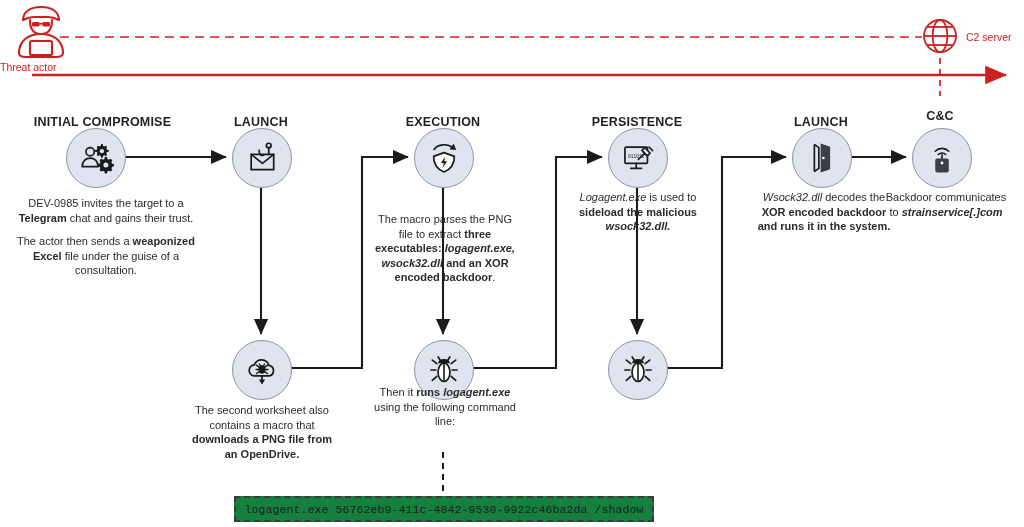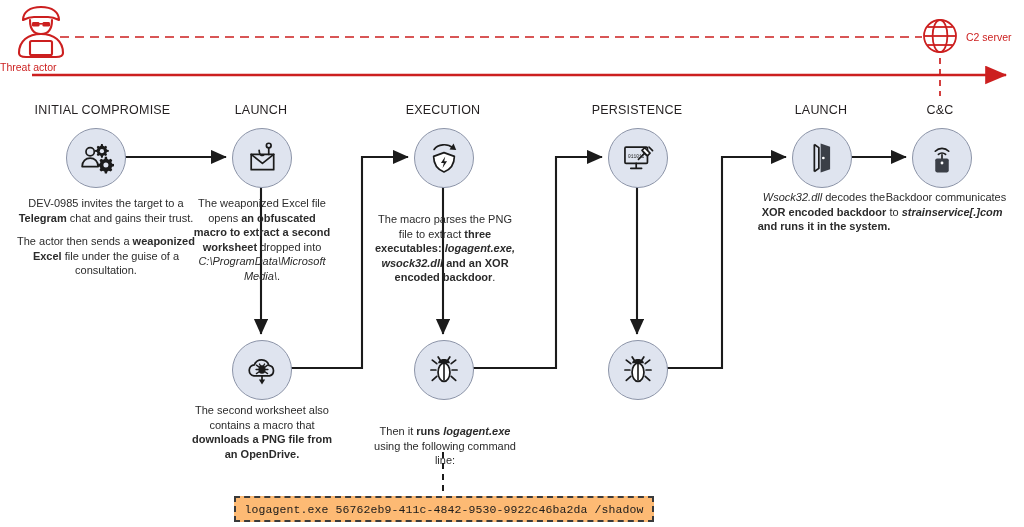--- a/index.html
+++ b/index.html
@@ -4,22 +4,22 @@
 <style>
   html,body{margin:0;padding:0;background:#ffffff;}
   body{
     width:1024px;height:527px;position:relative;overflow:hidden;
     font-family:"Liberation Sans","DejaVu Sans",sans-serif;
     color:#231f20;
   }
   #canvas{position:absolute;inset:0;}
   svg.layer{position:absolute;left:0;top:0;width:1024px;height:527px;pointer-events:none;}
   .stage-title{
-    position:absolute;text-align:center;font-weight:normal;font-size:12.5px;
-    letter-spacing:.2px;color:#231f20;
+    position:absolute;text-align:center;font-weight:bold;font-size:12.5px;
+    letter-spacing:.2px;color:#231f20;margin-top:12px;
   }
   .node{
     position:absolute;width:58px;height:58px;border-radius:50%;
     background:#dfe4ef;border:1.4px solid #8c94a8;
     display:flex;align-items:center;justify-content:center;
   }
   .node svg{width:36px;height:36px;display:block;}
   .desc{
     position:absolute;text-align:center;font-size:11px;line-height:1.32;
     color:#2b2b2b;
@@ -29,21 +29,21 @@
   .desc .bi{font-weight:bold;font-style:italic;}
   .desc p{margin:0 0 9px 0;}
   .desc p:last-child{margin-bottom:0;}
   .threat-label{
     position:absolute;color:#cc1f1f;font-size:10.5px;white-space:nowrap;
   }
   .c2-label{
     position:absolute;color:#cc1f1f;font-size:10.5px;white-space:nowrap;
   }
   .cmdbox{
-    position:absolute;border:2px dashed #3a3a3a;background:#fdba74;
+    position:absolute;border:2px dashed #3a3a3a;background:#15803d;
     font-family:"Liberation Mono","DejaVu Sans Mono",monospace;
     font-size:11.5px;letter-spacing:.1px;color:#1b1b1b;
     display:flex;align-items:center;justify-content:center;
     padding:3px 14px;box-sizing:border-box;white-space:nowrap;
   }
 </style>
 </head>
 <body>
 
 <div id="canvas">
@@ -120,21 +120,21 @@
       </g>
     </svg>
   </div>
   <div class="c2-label" style="left:966px;top:31px;">C2 server</div>
 
   <div class="stage-title" style="left:10px;top:103px;width:185px;">INITIAL COMPROMISE</div>
   <div class="stage-title" style="left:196px;top:103px;width:130px;">LAUNCH</div>
   <div class="stage-title" style="left:378px;top:103px;width:130px;">EXECUTION</div>
   <div class="stage-title" style="left:570px;top:103px;width:134px;">PERSISTENCE</div>
   <div class="stage-title" style="left:756px;top:103px;width:130px;">LAUNCH</div>
-  <div class="stage-title" style="left:880px;top:103px;width:120px;">C&amp;C</div>
+  <div class="stage-title" style="left:880px;top:97px;width:120px;">C&amp;C</div>
 
   <div class="node" style="left:66px;top:128px;">
     <svg viewBox="0 0 40 40">
       <g fill="none" stroke="#1b1b1b" stroke-width="1.9" stroke-linejoin="round">
         <circle cx="13.5" cy="13" r="4.6"></circle>
         <path d="M4.6,29.5 C4.6,23.6 8.6,20.2 13.5,20.2 C18.4,20.2 22.4,23.6 22.4,29.5 Z"></path>
       </g>
       <g fill="#1b1b1b">
         <path d="M25.6,4.4 l1.9,0 l.35,2.0 a4.6,4.6 0 0 1 1.25,.72 l1.85,-.82 l1.35,1.35 l-.82,1.85 a4.6,4.6 0 0 1 .72,1.25 l2.0,.35 l0,1.9 l-2.0,.35 a4.6,4.6 0 0 1 -.72,1.25 l.82,1.85 l-1.35,1.35 l-1.85,-.82 a4.6,4.6 0 0 1 -1.25,.72 l-.35,2.0 l-1.9,0 l-.35,-2.0 a4.6,4.6 0 0 1 -1.25,-.72 l-1.85,.82 l-1.35,-1.35 l.82,-1.85 a4.6,4.6 0 0 1 -.72,-1.25 l-2.0,-.35 l0,-1.9 l2.0,-.35 a4.6,4.6 0 0 1 .72,-1.25 l-.82,-1.85 l1.35,-1.35 l1.85,.82 a4.6,4.6 0 0 1 1.25,-.72 z"></path>
         <circle cx="26.55" cy="12.4" r="2.35" fill="#dfe4ef"></circle>
@@ -247,41 +247,41 @@
       <ellipse cx="20" cy="22.5" rx="6.6" ry="10.2" fill="#ffffff" stroke="#1b1b1b" stroke-width="1.9"></ellipse>
       <path d="M20,13.2 L20,31.8" stroke="#1b1b1b" stroke-width="1.8"></path>
     </svg>
   </div>
 
   <div class="desc" style="left:16px;top:196px;width:180px;">
     <p>DEV-0985 invites the target to a <b>Telegram</b> chat and gains their trust.</p>
     <p>The actor then sends a <b>weaponized Excel</b> file under the guise of a consultation.</p>
   </div>
 
-  <div class="desc" style="left:192px;top:196px;width:140px;">
-    <p>The weaponized Excel file opens <b>an obfuscated macro to extract a second worksheet</b> dropped into <i>C:\ProgramData\Microsoft Media\</i>.</p>
-  </div>
 
   <div class="desc" style="left:372px;top:190px;width:146px;margin-top:22px;">
     <p>The macro parses the PNG file to extract <b>three executables:</b> <span class="bi">logagent.exe, wsock32.dll</span> <b>and an XOR encoded backdoor</b>.</p>
   </div>
 
+  <div class="desc" style="left:572px;top:190px;width:132px;">
+    <p><i>Logagent.exe</i> is used to <b>sideload the malicious</b> <span class="bi">wsock32.dll.</span></p>
+  </div>
 
   <div class="desc" style="left:756px;top:190px;width:136px;">
     <p><i>Wsock32.dll</i> decodes the <b>XOR encoded backdoor and runs it in the system.</b></p>
   </div>
 
   <div class="desc" style="left:188px;top:403px;width:148px;">
     <p>The second worksheet also contains a macro that <b>downloads a PNG file from an OpenDrive.</b></p>
   </div>
 
   <div class="desc" style="left:884px;top:190px;width:124px;">
     <p>Backdoor communicates to <span class="bi">strainservice[.]com</span></p>
   </div>
 
-  <div class="desc" style="left:372px;top:424px;width:146px;">
+  <div class="desc" style="left:372px;top:385px;width:146px;">
     <p>Then it <b>runs</b> <span class="bi">logagent.exe</span> using the following command line:</p>
   </div>
 
 
   <div class="cmdbox" style="left:234px;top:496px;width:420px;height:26px;">logagent.exe 56762eb9-411c-4842-9530-9922c46ba2da /shadow</div>
 
 </div>
 
 </body></html>

